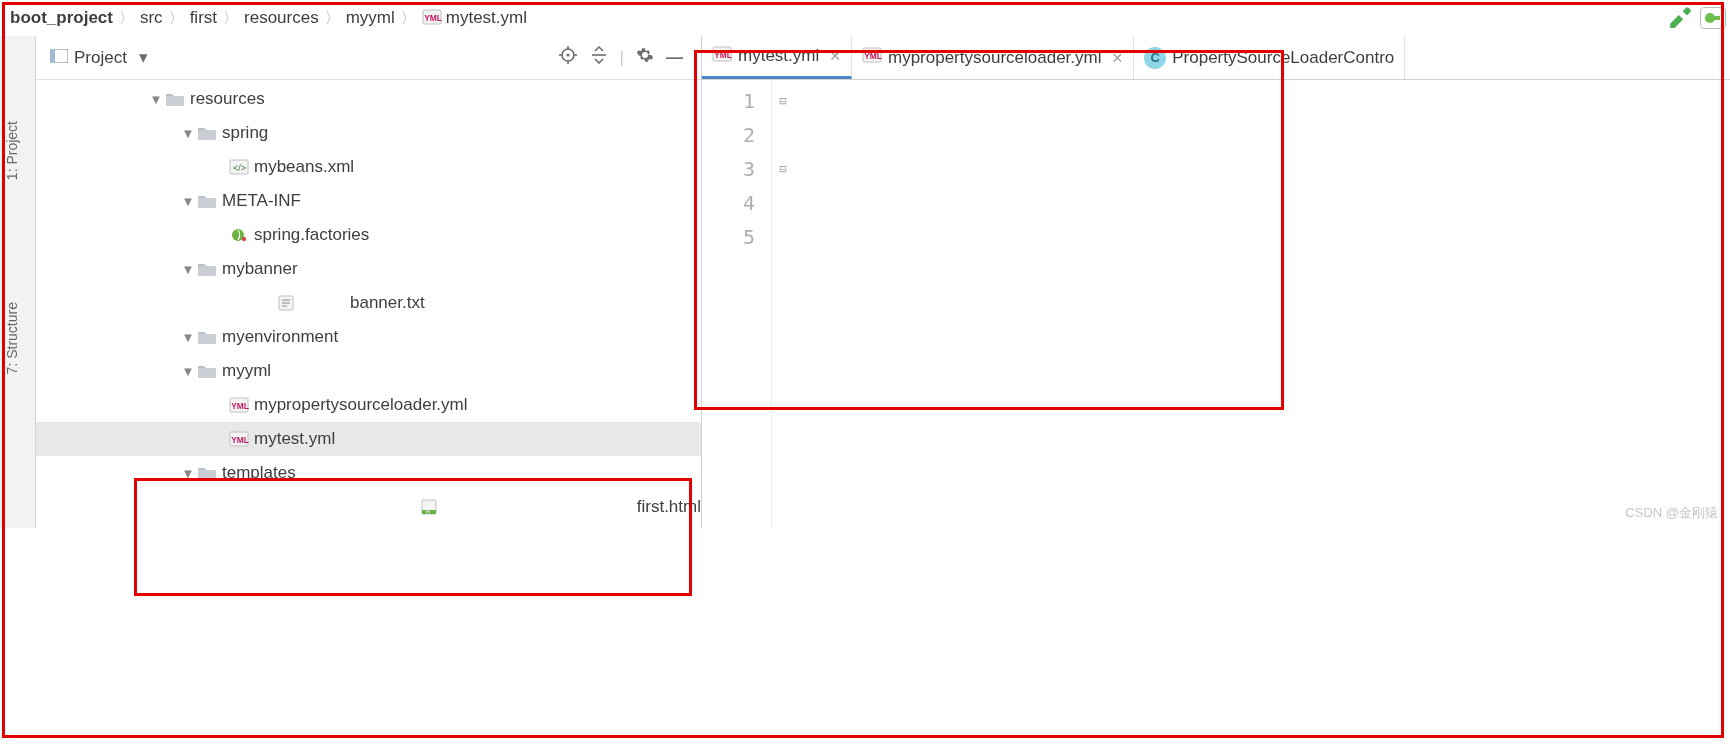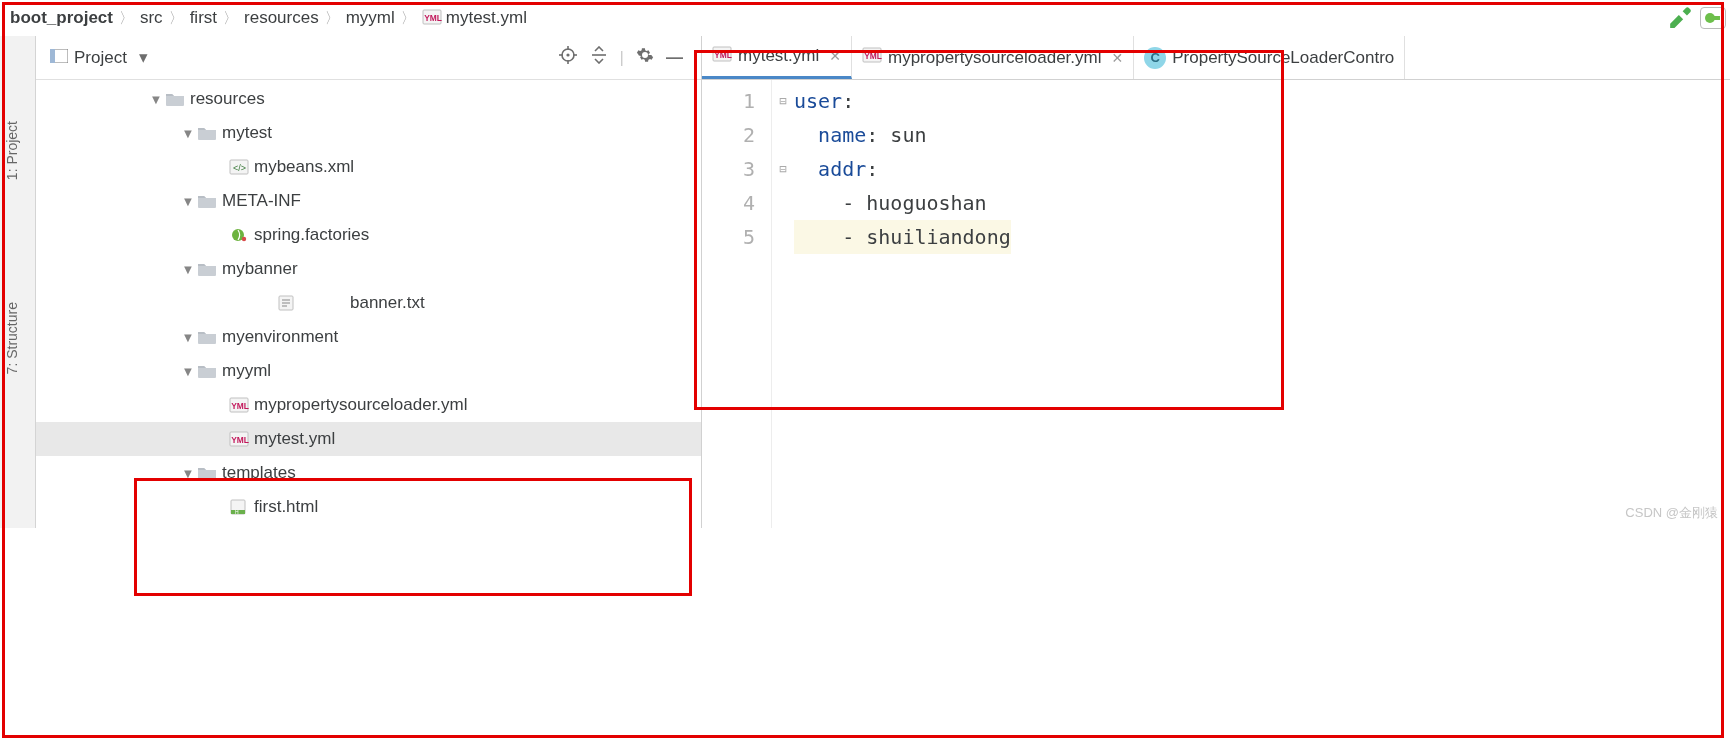--- a/index.html
+++ b/index.html
@@ -152,21 +152,21 @@
             <span class="label">resources</span>
           </div>
           <div class="row" style="padding-left: 144px;">
             <span class="twisty">▼</span>
             <span class="fileic">
               <svg width="20" height="16" viewBox="0 0 20 16">
                 <path fill="#c9ced4" d="M1 3h6l2 2h10v9a1 1 0 01-1 1H2a1 1 0 01-1-1V3z"></path>
                 <path fill="#b8bec5" d="M1 3h6l2 2H1z"></path>
               </svg>
             </span>
-            <span class="label">mytest</span>
+            <span class="label">spring</span>
           </div>
           <div class="row" style="padding-left: 176px;">
             <span class="twisty"></span>
             <span class="fileic">
               <svg width="20" height="16" viewBox="0 0 20 16">
                 <rect x="1" y="1" width="18" height="14" rx="1" fill="#f4f4f4" stroke="#c0c0c0"></rect>
                 <text x="4" y="12" font-size="9" font-family="Arial" fill="#3b7a3b">&lt;/&gt;</text>
               </svg>
             </span>
             <span class="label">mybeans.xml</span>
@@ -257,21 +257,21 @@
           <div class="row" style="padding-left: 144px;">
             <span class="twisty">▼</span>
             <span class="fileic">
               <svg width="20" height="16" viewBox="0 0 20 16">
                 <path fill="#c9ced4" d="M1 3h6l2 2h10v9a1 1 0 01-1 1H2a1 1 0 01-1-1V3z"></path>
                 <path fill="#b8bec5" d="M1 3h6l2 2H1z"></path>
               </svg>
             </span>
             <span class="label">templates</span>
           </div>
-          <div class="row" style="padding-left: 176px;">
+          <div class="row" style="padding-left: 176px; justify-content: space-between;">
             <span class="twisty"></span>
             <span class="fileic">
               <svg width="20" height="16" viewBox="0 0 20 16">
                 <rect x="2" y="1" width="14" height="14" rx="1" fill="#f4f4f4" stroke="#c0c0c0"></rect>
                 <rect x="2" y="11" width="14" height="4" fill="#6ab04c"></rect>
                 <text x="6" y="14.5" font-size="5" fill="#fff" font-family="Arial">H</text>
               </svg>
             </span>
             <span class="label">first.html</span>
           </div>
@@ -322,27 +322,20 @@
             <div>4</div>
             <div>5</div>
           </div>
         <div class="foldcol" id="foldcol">
             <span class="m">⊟</span>
             <span class="m"></span>
             <span class="m">⊟</span>
             <span class="m"></span>
             <span class="m"></span>
           </div>
-        <div class="codelines" id="codelines">
-            <div class="ln"><span class="k">user</span>:</div>
-            <div class="ln">  <span class="k">name</span>: <span class="v">sun</span></div>
-            <div class="ln">  <span class="k">addr</span>:</div>
-            <div class="ln">    <span class="v">- huoguoshan</span></div>
-            <div class="ln hl">    <span class="v">- shuiliandong</span></div>
-          </div>
       </div>
     </div>
   </div>
 
   <div class="redbox" style="left:2px; top:2px; width:1722px; height:736px;"></div>
   <div class="redbox" style="left:134px; top:478px; width:558px; height:118px;"></div>
   <div class="redbox" style="left:694px; top:50px; width:590px; height:360px;"></div>
 
   <div class="watermark">CSDN @金刚猿</div>
 </div>

